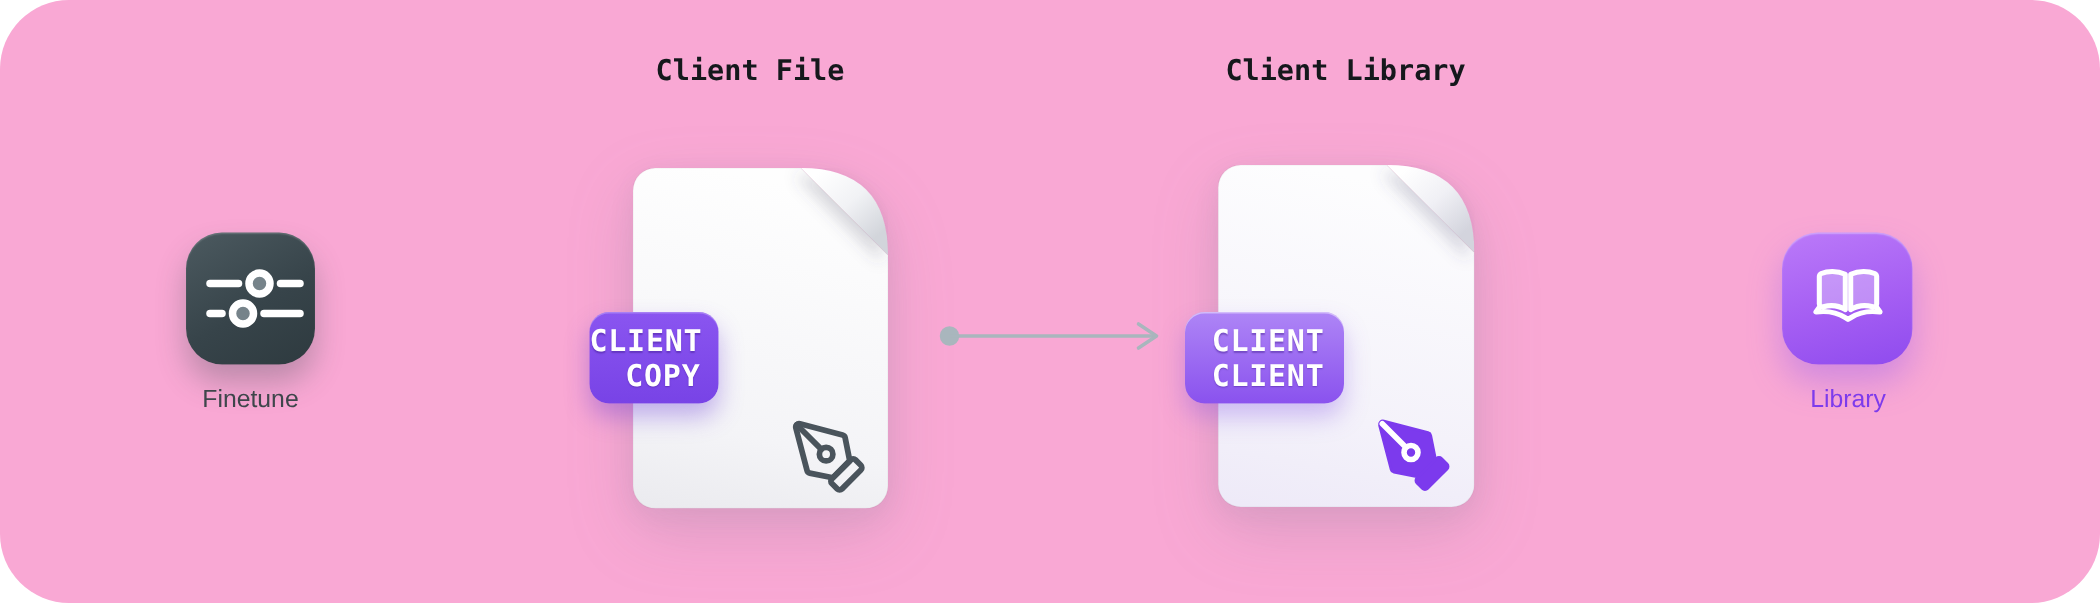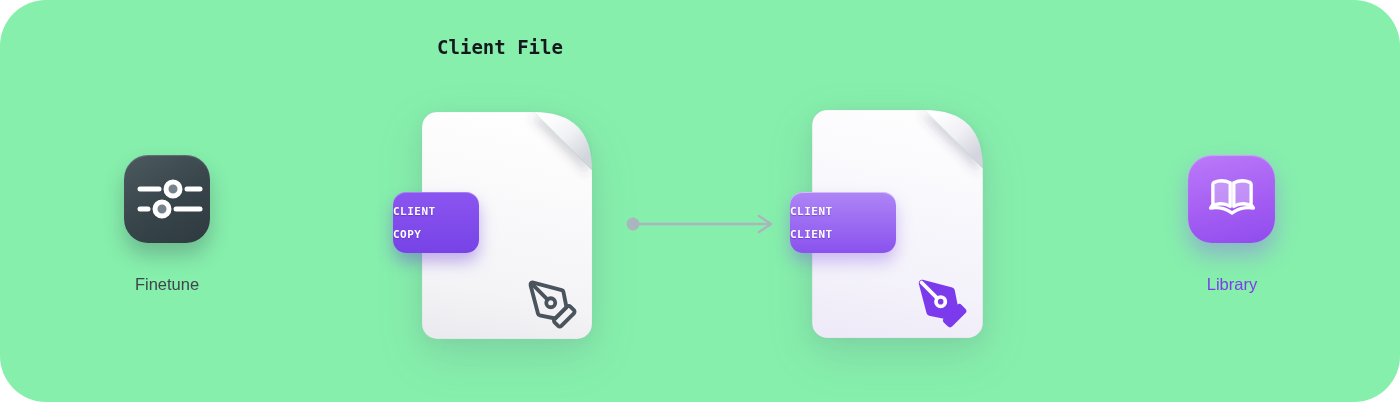--- a/index.html
+++ b/index.html
@@ -1,18 +1,18 @@
 <!DOCTYPE html>
 <html><head>
 <meta charset="utf-8">
 <style>
   html,body { margin:0; padding:0; background:#ffffff; }
   .canvas {
     position:relative; width:1400px; height:402px;
-    background:#86efac; border-radius:46px; overflow:hidden;
+    background:#f9a8d4; border-radius:46px; overflow:hidden;
     font-family:"Liberation Sans", sans-serif;
   }
 
   
   .diagram-title {
     position:absolute; top:36px; transform:translateX(-50%);
     font-family:"DejaVu Sans Mono","Liberation Mono",monospace;
     font-weight:bold; font-size:19px; color:#15181c; white-space:nowrap;
   }
   #title-client-file    { left:500px; }
@@ -25,37 +25,37 @@
     background:linear-gradient(150deg,#4c5a60 0%, #37444a 55%, #2e3a3f 100%);
     box-shadow:0 12px 20px rgba(62,77,83,.32), inset 0 1px 1px rgba(255,255,255,.18);
   }
   #publish-tile {
     left:1188px; top:155px; width:87px; height:88px;
     background:linear-gradient(165deg,#bb7af9 0%, #a55ef3 55%, #8f4bee 100%);
     box-shadow:0 12px 22px rgba(151,92,241,.40), inset 0 1px 1px rgba(255,255,255,.35);
   }
   .node-label {
     position:absolute; transform:translateX(-50%); top:257px;
-    font-size:16.5px; color:#3e464b; white-space:nowrap;margin-top:18px;
+    font-size:16.5px; color:#3e464b; white-space:nowrap;
   }
   #finetune-label { left:167px; }
   #publish-label  { left:1232px; color:#7d3bec; }
 
   
   .doc { position:absolute; filter:drop-shadow(0 16px 22px rgba(96,104,124,.16)) drop-shadow(0 4px 8px rgba(96,104,124,.10)); }
   #doc-client-file    { left:422px; top:112px; }
   #doc-client-library { left:812px; top:110px; }
 
   
   .badge {
     position:absolute; box-sizing:border-box;
-    border-radius:13px; 
+    border-radius:13px; text-align:right;
     font-family:"DejaVu Sans Mono","Liberation Mono",monospace;
-    font-weight:bold; font-size:11px; line-height:23px; color:#ffffff;
-    letter-spacing:.5px; text-shadow:0 1px 1px rgba(55,20,130,.40);
+    font-weight:bold; font-size:20px; line-height:23px; color:#ffffff;
+    letter-spacing:.5px; text-shadow:0 1px 1px rgba(55,20,130,.40);margin-top:16px;
   }
   #badge-client-copy {
     left:393px; top:192px; width:86px; height:61px; padding:8px 12px 0 0;
     background:linear-gradient(180deg,#8a55f0 0%, #7843e6 100%);
     box-shadow:0 9px 16px rgba(104,58,214,.38), inset 0 1px 0 rgba(255,255,255,.25);
   }
   #badge-client-library {
     left:790px; top:192px; width:106px; height:61px; padding:8px 13px 0 0;
     background:linear-gradient(180deg,#ae85f6 0%, #8a52ee 100%);
     box-shadow:0 9px 16px rgba(128,78,228,.34), inset 0 1px 0 rgba(255,255,255,.45);
@@ -68,20 +68,21 @@
 
   
   #arrow-connector { position:absolute; left:625px; top:213px; }
 </style>
 </head>
 <body>
 
 <div class="canvas">
 
   <div class="diagram-title" id="title-client-file">Client File</div>
+  <div class="diagram-title" id="title-client-library">Client Library</div>
 
   <div class="tile" id="finetune-tile">
     <svg width="86" height="88" viewBox="0 0 86 88">
       <g stroke="#ffffff" stroke-width="5" stroke-linecap="round">
         <line x1="16" y1="34" x2="35" y2="34"></line>
         <line x1="63" y1="34" x2="76" y2="34"></line>
         <line x1="16" y1="54" x2="24" y2="54"></line>
         <line x1="52" y1="54" x2="76" y2="54"></line>
         <circle cx="49" cy="34" r="7" fill="#76838a"></circle>
         <circle cx="38" cy="54" r="7" fill="#76838a"></circle>

